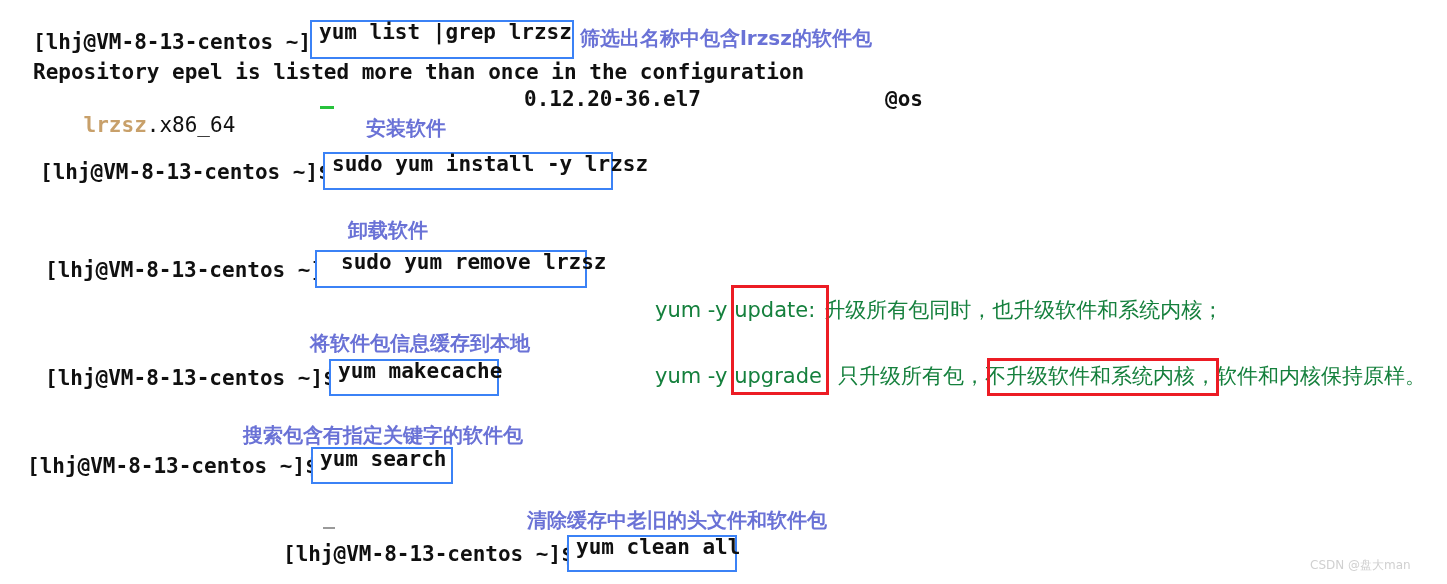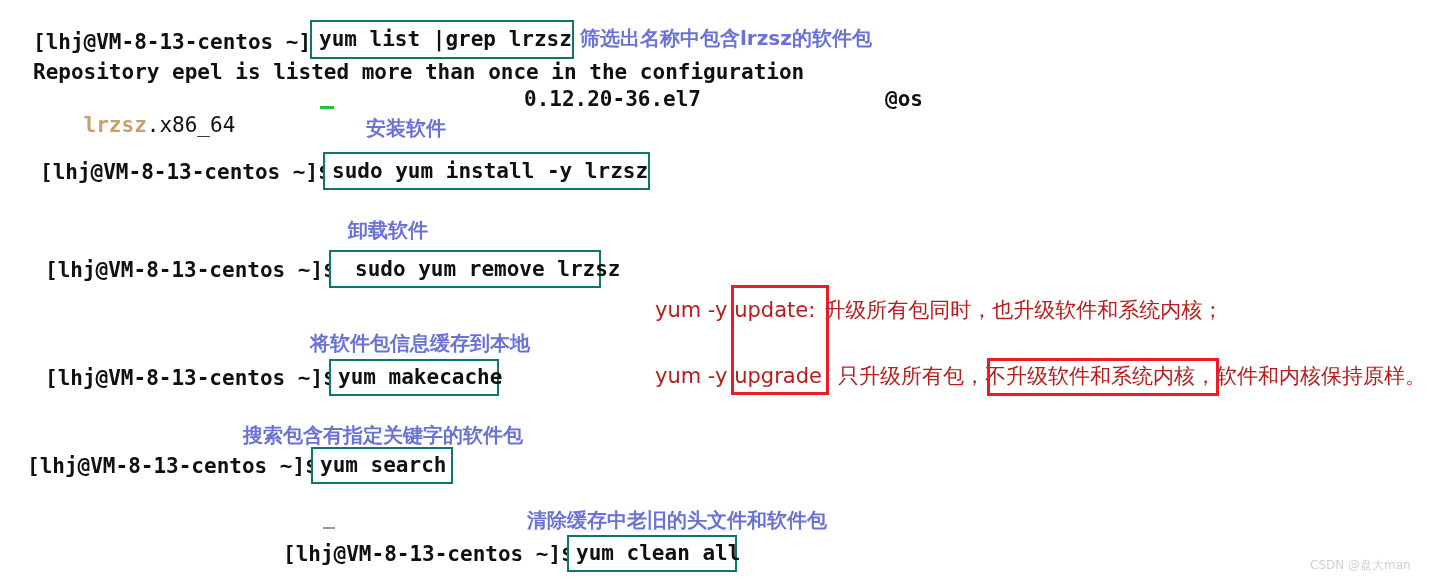--- a/index.html
+++ b/index.html
@@ -28,43 +28,42 @@
     color: #101010;
     white-space: pre;
     letter-spacing: 0px;
   }
   .term-pkg { color: #c8a06a; }
   .term-plain { color: #101010; font-weight: normal; }
 
   
   .cmdbox {
     box-sizing: border-box;
-    border: 2px solid #0f766e;
+    border: 2px solid #3b82f6;
     background: #ffffff;
     display: flex;
-    align-items: center;
     padding: 0 7px;
   }
   .cmdbox .term { line-height: 1; }
 
   
   .note {
     font-family: "DejaVu Sans", "Liberation Sans", sans-serif;
     font-size: 20px;
     font-weight: 700;
     color: #6a72d6;
     white-space: nowrap;
     line-height: 1.1;
   }
 
   
   .explain {
     font-family: "DejaVu Sans", "Liberation Sans", sans-serif;
     font-size: 21px;
-    color: #b91c1c;
+    color: #15803d;
     white-space: nowrap;
     line-height: 1.15;
   }
   .explain .cmd-mono {
     font-family: "DejaVu Sans", "Liberation Sans", sans-serif;
   }
 
   
   .redbox {
     box-sizing: border-box;
@@ -111,29 +110,29 @@
   </div>
   <div class="abs term" style="left:524px; top:86px;">0.12.20-36.el7</div>
   <div class="abs term" style="left:885px; top:86px;">@os</div>
 
   <div class="abs mark-green" style="left:320px; top:106px; width:14px;"></div>
 
   <div class="abs note" style="left:366px; top:117px;">安装软件</div>
 
   <div class="abs term" style="left:40px; top:159px;">[lhj@VM-8-13-centos ~]$</div>
 
-  <div class="abs cmdbox" style="left:323px; top:152px; width:327px; height:38px;">
+  <div class="abs cmdbox" style="left:323px; top:152px; width:290px; height:38px;">
     <span class="term">sudo yum install -y lrzsz</span>
   </div>
 
   <div class="abs note" style="left:348px; top:219px;">卸载软件</div>
 
   <div class="abs term" style="left:45px; top:257px;">[lhj@VM-8-13-centos ~]$</div>
 
-  <div class="abs cmdbox" style="left:329px; top:250px; width:272px; height:38px;padding-left:24px;">
+  <div class="abs cmdbox" style="left:315px; top:250px; width:272px; height:38px;padding-left:24px;">
     <span class="term">sudo yum remove lrzsz</span>
   </div>
 
   <div class="abs note" style="left:310px; top:332px;">将软件包信息缓存到本地</div>
 
   <div class="abs term" style="left:45px; top:365px;">[lhj@VM-8-13-centos ~]$</div>
 
   <div class="abs cmdbox" style="left:329px; top:359px; width:170px; height:37px;">
     <span class="term">yum makecache</span>
   </div>

